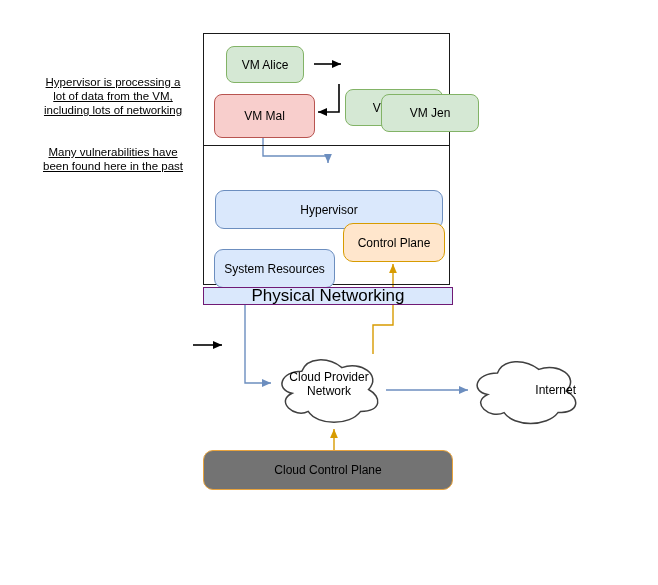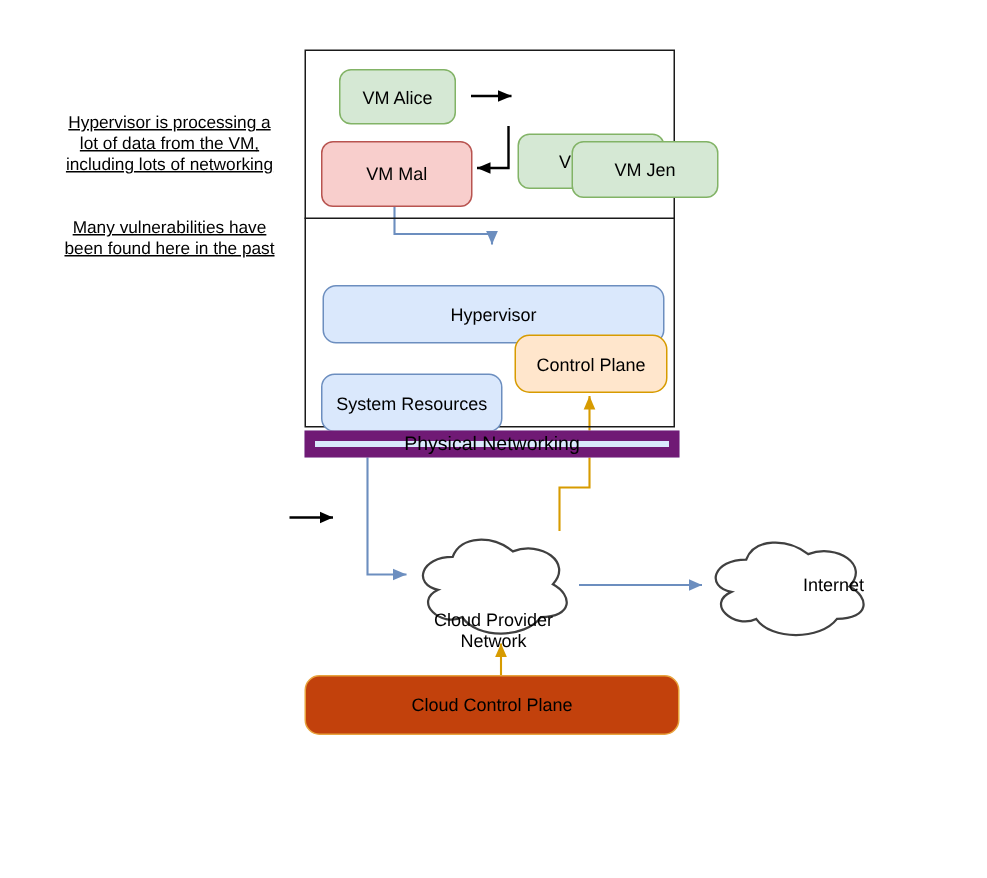--- a/index.html
+++ b/index.html
@@ -12,26 +12,26 @@
   #box-layer{z-index:2;pointer-events:none;}
   #box-layer > div{position:absolute;box-sizing:border-box;}
   .node{
     display:flex;align-items:center;justify-content:center;
     font-size:12px;line-height:14px;text-align:center;
   }
   .green{background:#d5e8d4;border:1.5px solid #82b366;border-radius:8px;}
   .red{background:#f8cecc;border:1.5px solid #b85450;border-radius:8px;}
   .blue{background:#dae8fc;border:1.5px solid #6c8ebf;border-radius:9px;margin-top:24px;}
   .orange{background:#ffe6cc;border:1.5px solid #d79b00;border-radius:9px;}
-  .orange-light{background:#c2410c;border:1.5px solid #e8a33d;border-radius:10px;}
+  .orange-light{background:#737373;border:1.5px solid #e8a33d;border-radius:10px;}
   .outer-box{border:1.6px solid #1a1a1a;background:transparent;}
   .divider{border-top:1.6px solid #1a1a1a;height:0;}
   .bar{
-    background:#dae8fc;border:7px solid #701a75;border-radius:0;
-    font-size:13px;
+    background:#dae8fc;border:1px solid #701a75;border-radius:0;
+    font-size:17px;
   }
   .note{
     position:absolute;text-align:center;white-space:pre-line;
     font-size:11.5px;line-height:14px;
   }
   .note p{margin:0 0 14px 0;white-space:pre-line;}
   .cloud-label{
     position:absolute;text-align:center;white-space:pre-line;
     font-size:12px;line-height:13.5px;
   }
@@ -104,21 +104,21 @@
     </div>
 
     <div class="node bar" style="left:203px;top:287px;width:250px;height:18px;">
       <span>Physical Networking</span>
     </div>
 
     <div class="node orange-light" style="left:203px;top:450px;width:250px;height:40px;">
       <span>Cloud Control Plane</span>
     </div>
 
-    <div class="cloud-label" style="left:279px;top:371px;width:100px;margin-top:36px;">Cloud Provider
+    <div class="cloud-label" style="left:279px;top:371px;width:100px;">Cloud Provider
 Network</div>
     <div class="cloud-label" style="left:476px;top:384px;width:100px;text-align:right;">Internet</div>
 
     <div class="note" style="left:15px;top:61px;width:196px;text-decoration:underline;">
       <p>Hypervisor is processing a
 lot of data from the VM,
 including lots of networking</p>
       <p>Many vulnerabilities have
 been found here in the past</p>
     </div>

